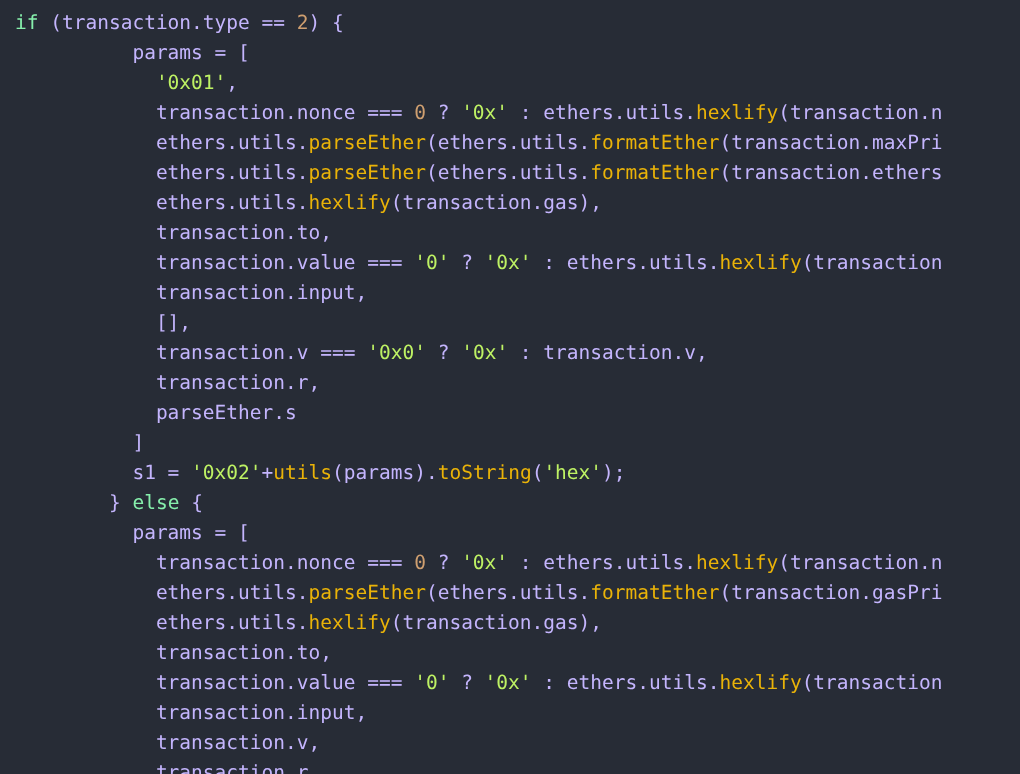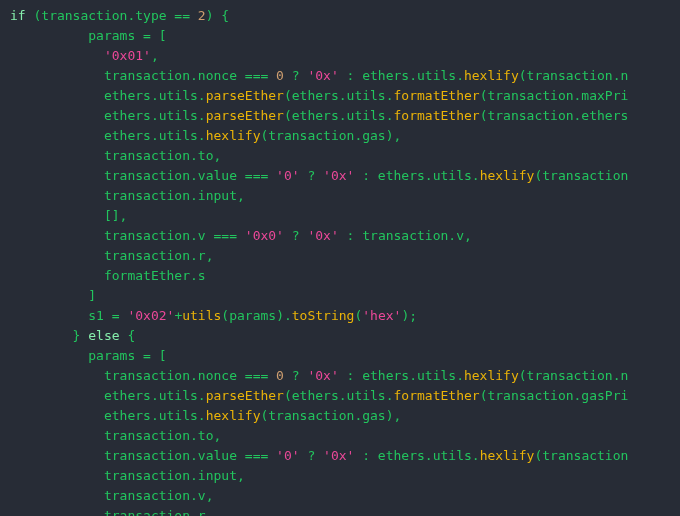--- a/index.html
+++ b/index.html
@@ -14,41 +14,41 @@
     line-height: 20px;
   }
   pre.code {
     margin: 0;
     padding: 6px 0 0 10px;
     white-space: pre;
     color: #c9ced6;
   }
   .kw  { color: #86efac; }   
   .num { color: #cf9f70; }   
-  .str { color: #ec4899; }   
+  .str { color: #bef264; }   
   .id  { color: #eab308; }   
-  .pl  { color: #22c55e; }   
+  .pl  { color: #c4b5fd; }   
 </style>
 </head>
 <body>
 
 <pre class="code"><span><span class="kw">if</span><span class="pl"> (transaction.type == </span><span class="num">2</span><span class="pl">) {</span></span>
 <span><span class="pl">          params = [</span></span>
 <span><span class="pl">            </span><span class="str">'0x01'</span><span class="pl">,</span></span>
 <span><span class="pl">            transaction.nonce === </span><span class="num">0</span><span class="pl"> ? </span><span class="str">'0x'</span><span class="pl"> : ethers.utils.</span><span class="id">hexlify</span><span class="pl">(transaction.n</span></span>
 <span><span class="pl">            ethers.utils.</span><span class="id">parseEther</span><span class="pl">(ethers.utils.</span><span class="id">formatEther</span><span class="pl">(transaction.maxPri</span></span>
 <span><span class="pl">            ethers.utils.</span><span class="id">parseEther</span><span class="pl">(ethers.utils.</span><span class="id">formatEther</span><span class="pl">(transaction.ethers</span></span>
 <span><span class="pl">            ethers.utils.</span><span class="id">hexlify</span><span class="pl">(transaction.gas),</span></span>
 <span><span class="pl">            transaction.to,</span></span>
 <span><span class="pl">            transaction.value === </span><span class="str">'0'</span><span class="pl"> ? </span><span class="str">'0x'</span><span class="pl"> : ethers.utils.</span><span class="id">hexlify</span><span class="pl">(transaction</span></span>
 <span><span class="pl">            transaction.input,</span></span>
 <span><span class="pl">            [],</span></span>
 <span><span class="pl">            transaction.v === </span><span class="str">'0x0'</span><span class="pl"> ? </span><span class="str">'0x'</span><span class="pl"> : transaction.v,</span></span>
 <span><span class="pl">            transaction.r,</span></span>
-<span><span class="pl">            formatEther.s</span></span>
+<span><span class="pl">            parseEther.s</span></span>
 <span><span class="pl">          ]</span></span>
 <span><span class="pl">          s1 = </span><span class="str">'0x02'</span><span class="pl">+</span><span class="id">utils</span><span class="pl">(params).</span><span class="id">toString</span><span class="pl">(</span><span class="str">'hex'</span><span class="pl">);</span></span>
 <span><span class="pl">        } </span><span class="kw">else</span><span class="pl"> {</span></span>
 <span><span class="pl">          params = [</span></span>
 <span><span class="pl">            transaction.nonce === </span><span class="num">0</span><span class="pl"> ? </span><span class="str">'0x'</span><span class="pl"> : ethers.utils.</span><span class="id">hexlify</span><span class="pl">(transaction.n</span></span>
 <span><span class="pl">            ethers.utils.</span><span class="id">parseEther</span><span class="pl">(ethers.utils.</span><span class="id">formatEther</span><span class="pl">(transaction.gasPri</span></span>
 <span><span class="pl">            ethers.utils.</span><span class="id">hexlify</span><span class="pl">(transaction.gas),</span></span>
 <span><span class="pl">            transaction.to,</span></span>
 <span><span class="pl">            transaction.value === </span><span class="str">'0'</span><span class="pl"> ? </span><span class="str">'0x'</span><span class="pl"> : ethers.utils.</span><span class="id">hexlify</span><span class="pl">(transaction</span></span>
 <span><span class="pl">            transaction.input,</span></span>

